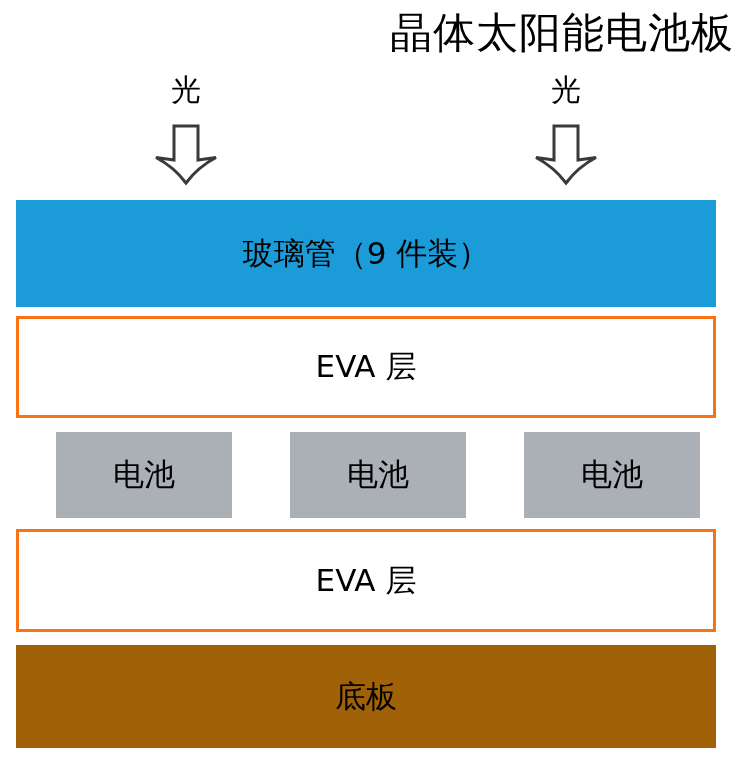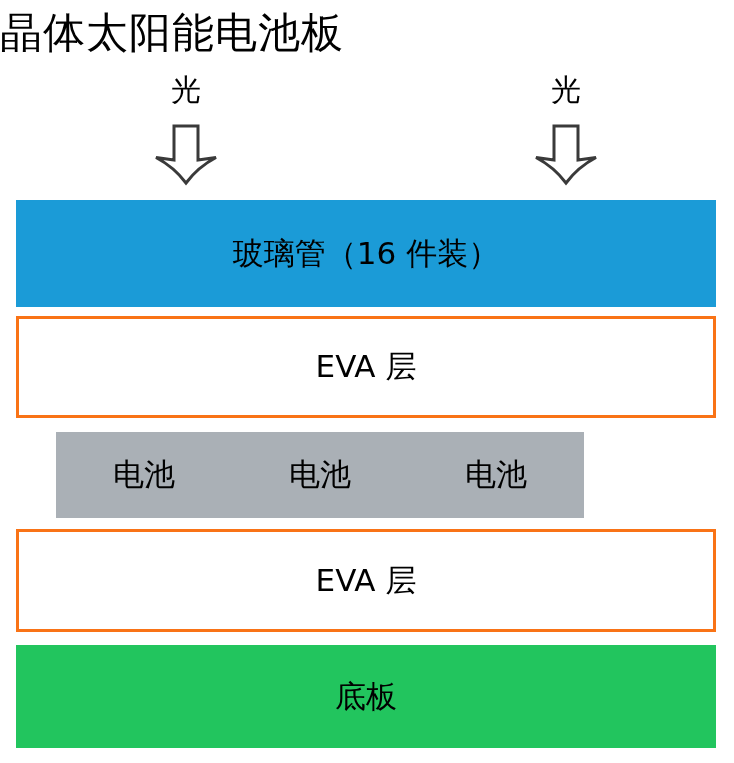--- a/index.html
+++ b/index.html
@@ -14,21 +14,21 @@
     width: 734px;
     height: 763px;
     background: #ffffff;
     overflow: hidden;
   }
   .diagram-title {
     position: absolute;
     top: 10px;
     left: 0;
     width: 734px;
-    text-align: left;
+    text-align: right;
     font-size: 42px;
     letter-spacing: 1px;
     line-height: 1.1;
   }
   .light-label {
     position: absolute;
     top: 70px;
     width: 80px;
     text-align: center;
     font-size: 30px;
@@ -64,56 +64,57 @@
   }
   .layer-eva.top    { top: 316px; height: 102px; }
   .layer-eva.bottom { top: 529px; height: 103px; }
   .cell-row {
     position: absolute;
     left: 40px;
     top: 432px;
     width: 644px;
     height: 86px;
     display: flex;
+    justify-content: space-between;
     padding-left: 16px;
   }
   .cell-box {
     width: 176px;
     height: 86px;
     background: #aab0b6;
     display: flex;
     align-items: center;
     justify-content: center;
     font-size: 31px;
   }
   .layer-base {
     top: 645px;
     height: 103px;
-    background: #22c55e;
+    background: #a16207;
   }
 </style>
 </head>
 <body>
 
 <div class="canvas">
 
   <div class="diagram-title">晶体太阳能电池板</div>
 
   <div class="light-label left">光</div>
   <div class="light-label right">光</div>
 
   <svg class="light-arrow left" viewBox="0 0 64 62">
     <path d="M20,2 L44,2 L44,36 L62,33.5 Q44,43 32,59 Q20,43 2,33.5 L20,36 Z" fill="#ffffff" stroke="#3a3a3a" stroke-width="3" stroke-linejoin="miter"></path>
   </svg>
   <svg class="light-arrow right" viewBox="0 0 64 62">
     <path d="M20,2 L44,2 L44,36 L62,33.5 Q44,43 32,59 Q20,43 2,33.5 L20,36 Z" fill="#ffffff" stroke="#3a3a3a" stroke-width="3" stroke-linejoin="miter"></path>
   </svg>
 
   <div class="layer layer-glass">
-    <span>玻璃管（16 件装）</span>
+    <span>玻璃管（9 件装）</span>
   </div>
 
   <div class="layer layer-eva top">
     <span>EVA 层</span>
   </div>
 
   <div class="cell-row">
     <div class="cell-box">
       <span>电池</span>
     </div>

